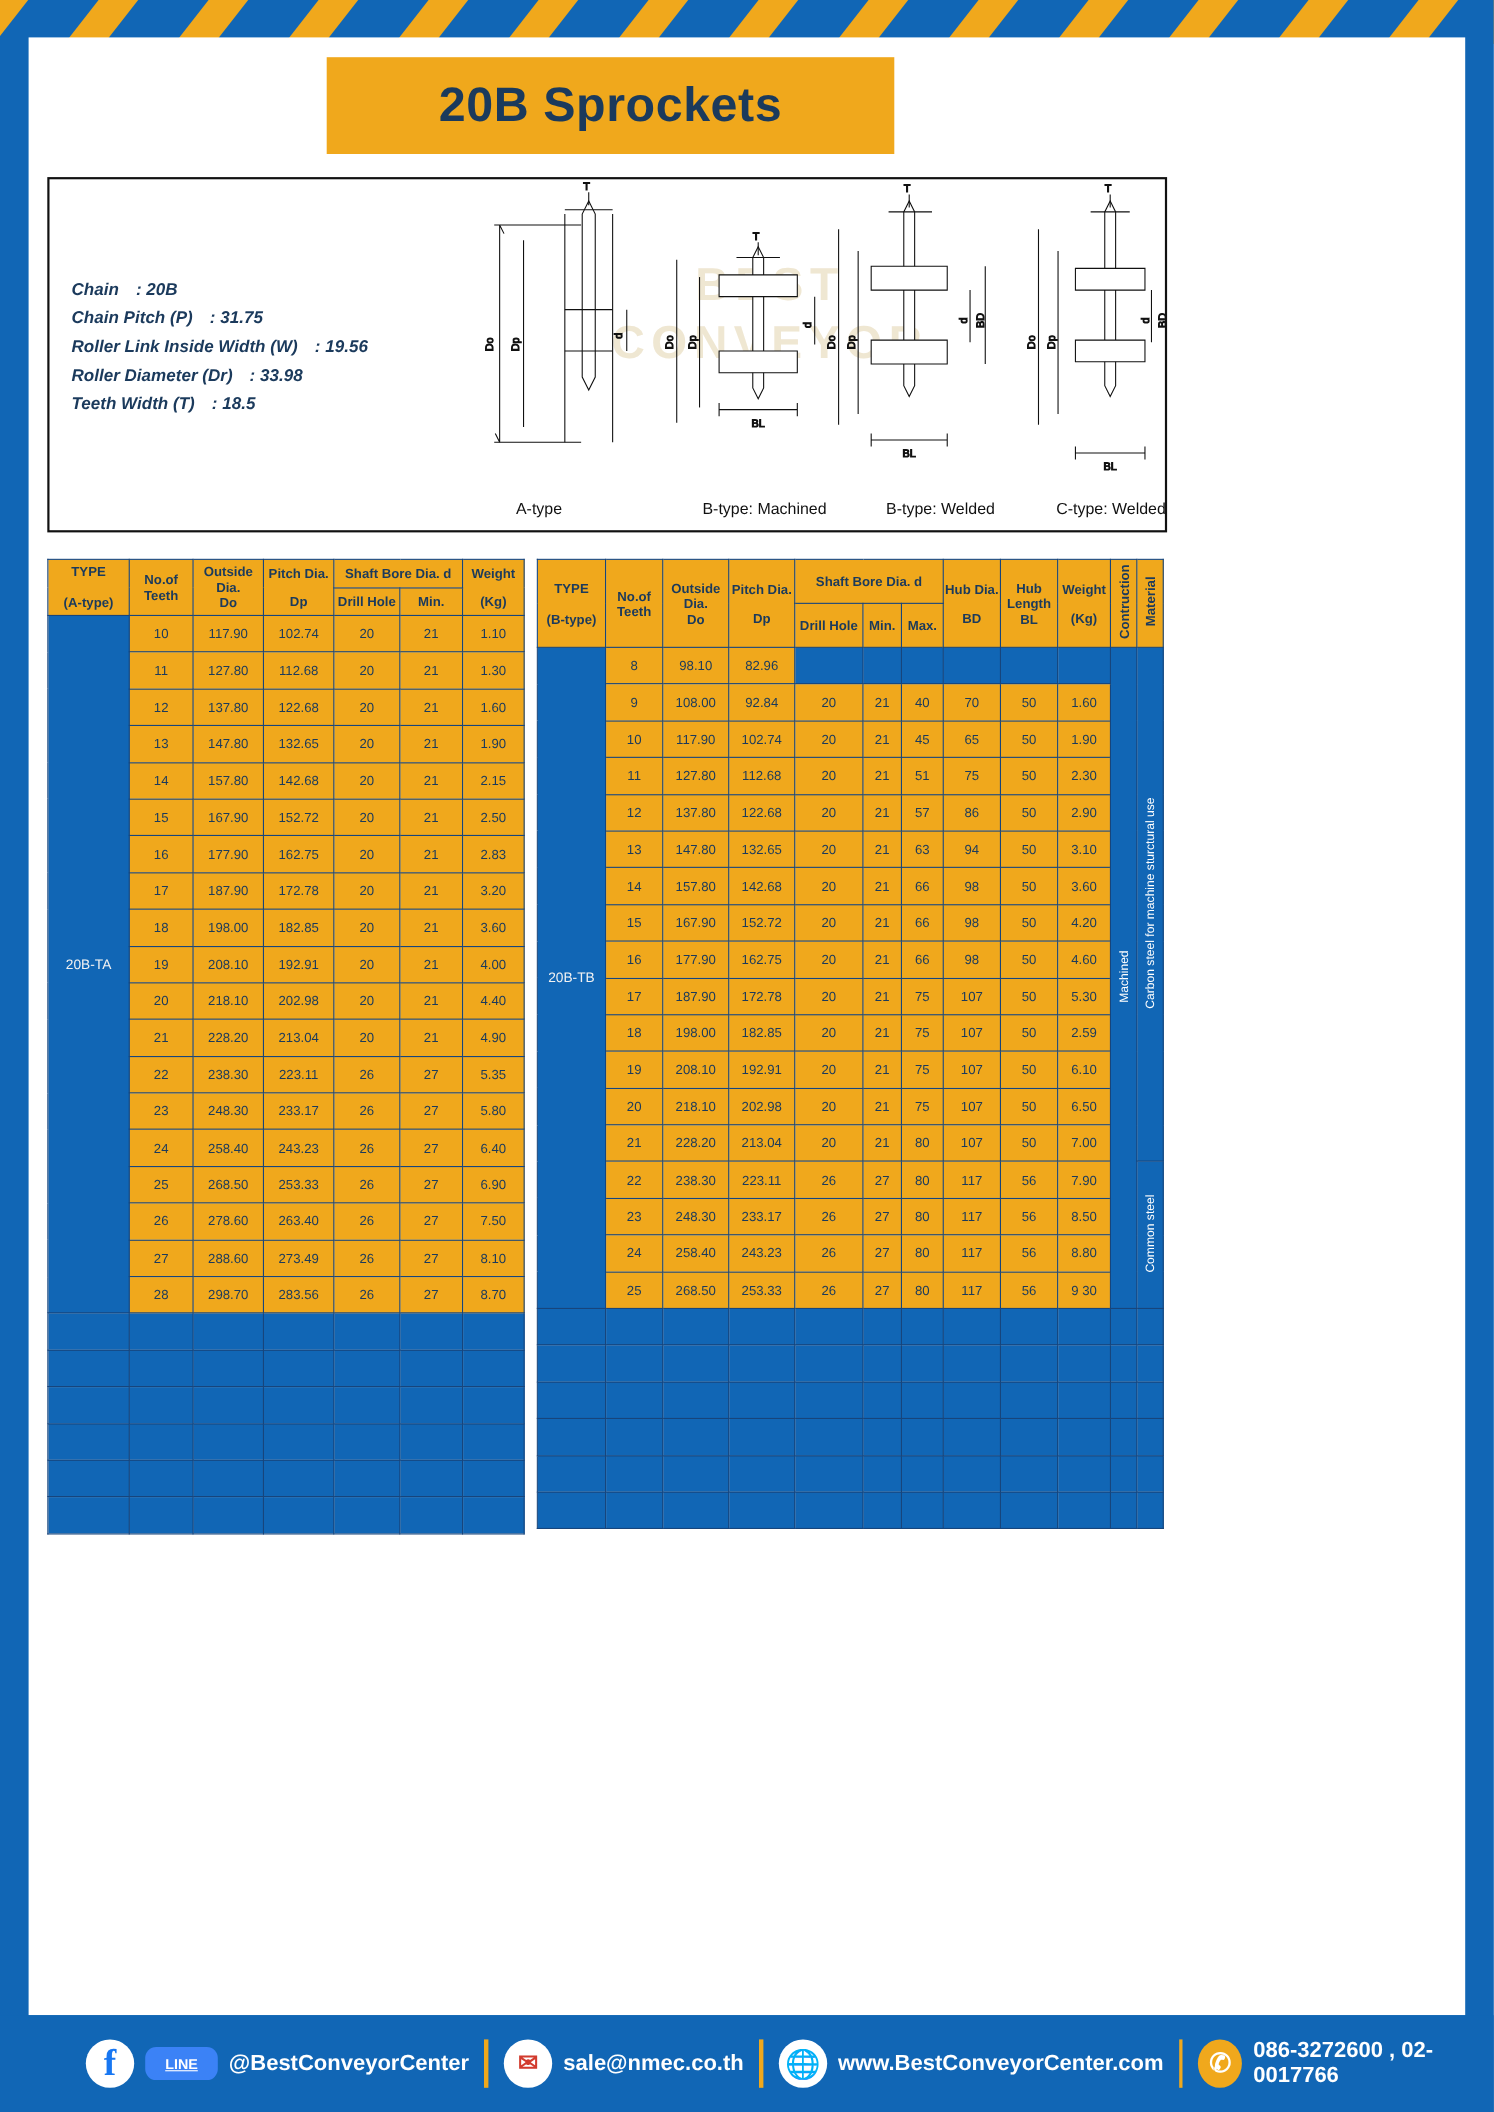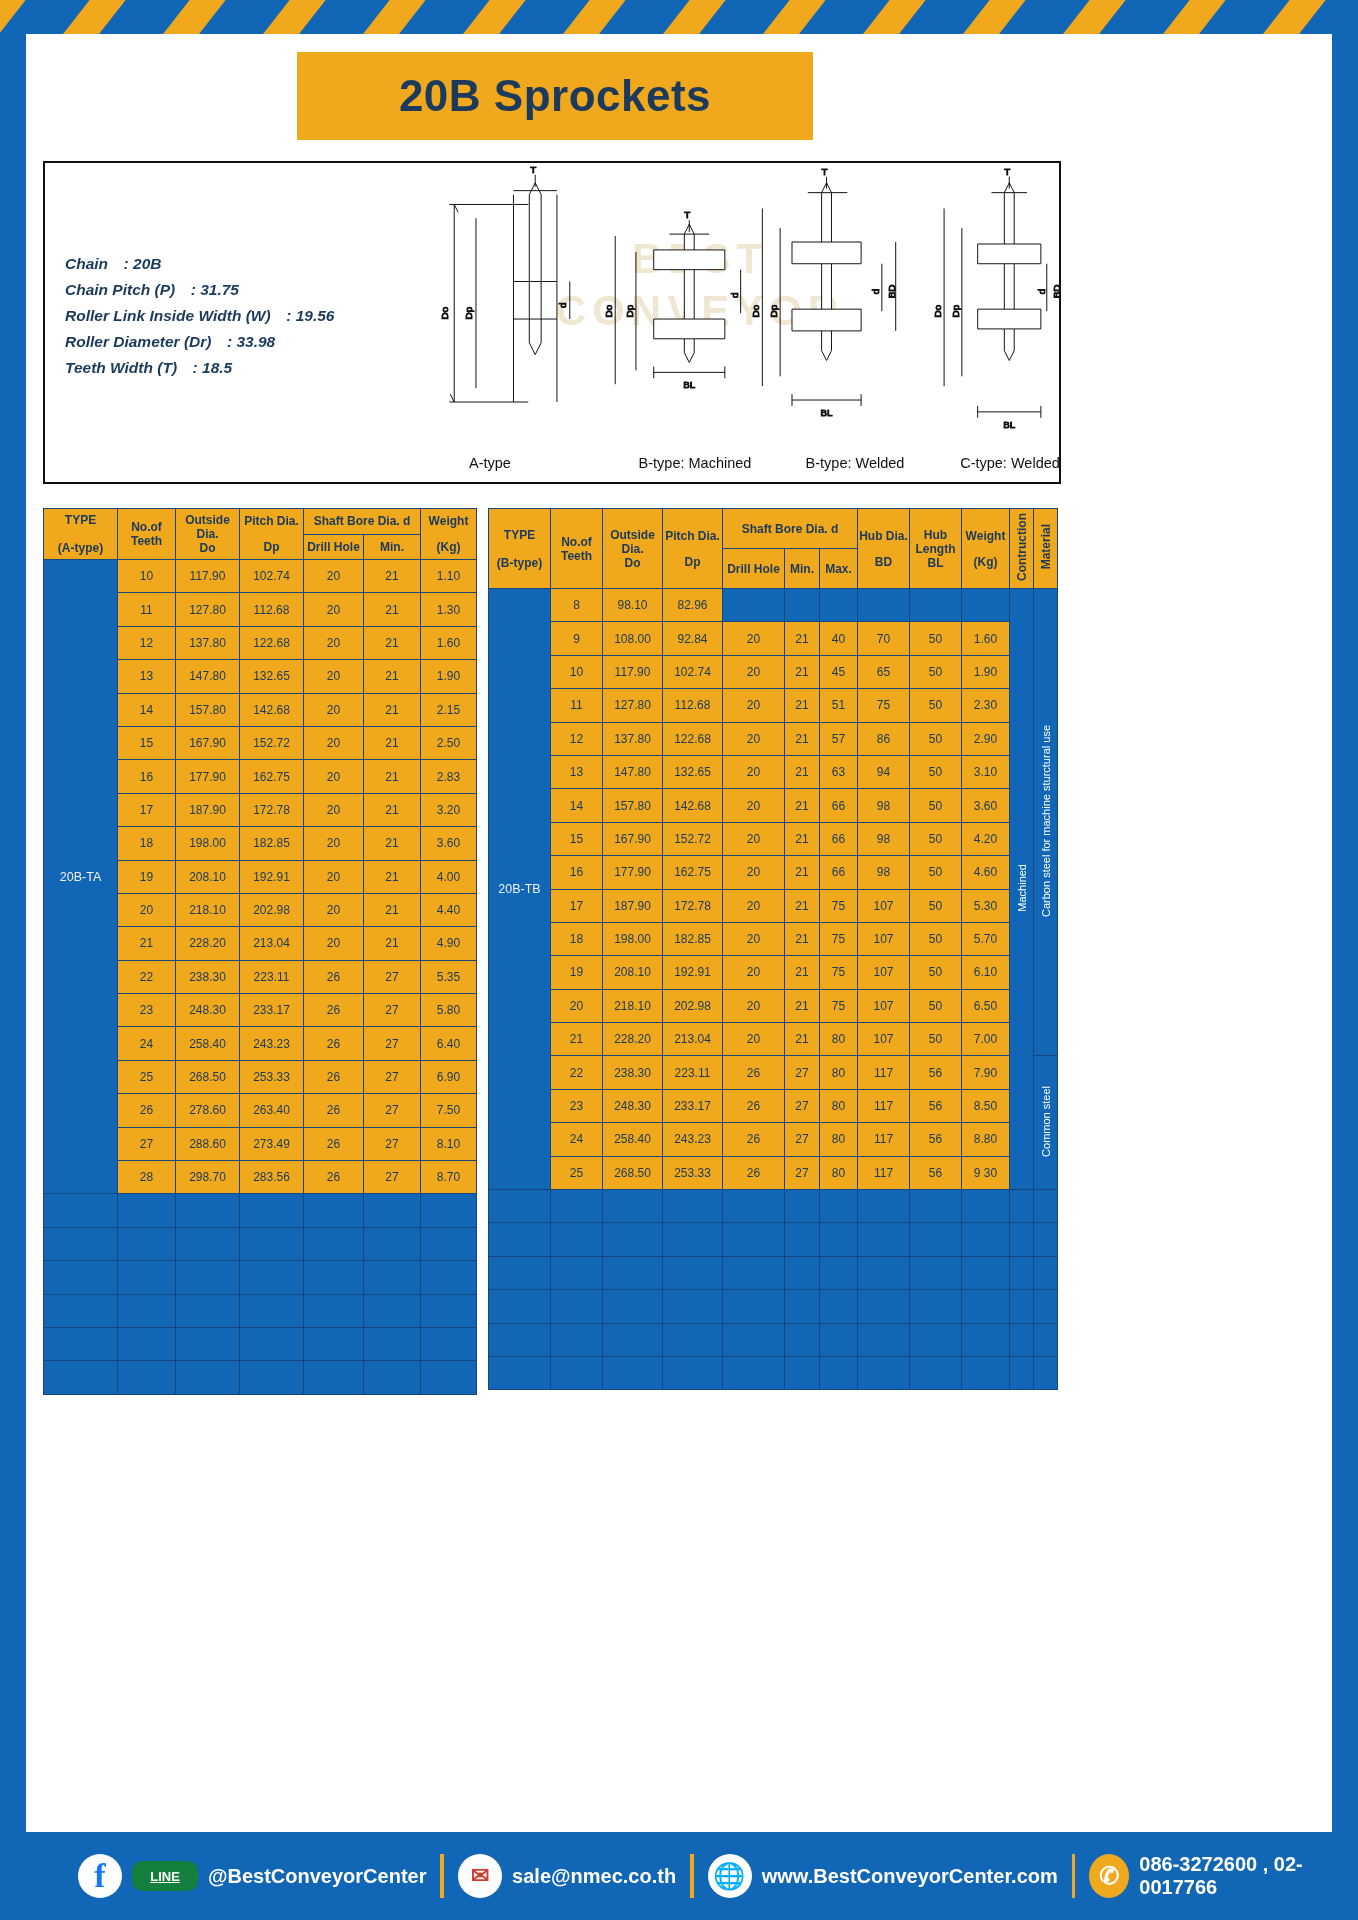--- a/index.html
+++ b/index.html
@@ -96,21 +96,21 @@
   
   .footer {
     position:absolute; left:0; top:1832px; width:1358px; height:88px;
     background:#1166b5;
     display:flex; align-items:center;
   }
   .fitem { display:flex; align-items:center; color:#fff; font-weight:bold; font-size:20px; }
   .fsep { width:4px; height:44px; background:#f0a81c; margin:0 14px; }
   .circ { width:44px; height:44px; border-radius:50%; display:flex; align-items:center; justify-content:center; margin-right:10px; }
   .fb { background:#ffffff; color:#1877f2; font-size:34px; font-weight:bold; font-family:"Liberation Serif", serif; }
-  .line { background:#15803d; color:#fff; font-size:13px; font-weight:bold; border-radius:10px; width:66px; height:30px; margin-right:10px;text-decoration:underline; }
+  .line { background:#3b82f6; color:#fff; font-size:13px; font-weight:bold; border-radius:10px; width:66px; height:30px; margin-right:10px;text-decoration:underline; }
   .mail { background:#ffffff; color:#d23b2e; font-size:22px; }
   .web { background:#ffffff; color:#1f86d0; font-size:26px; }
   .phone { background:#f0a81c; color:#fff; font-size:24px; }
   .dim { stroke:#111; stroke-width:1; fill:none; }
   .dimtext { font-size:10px; fill:#111; font-family:"Liberation Sans", sans-serif; }
 </style>
 </head>
 <body>
 
 <div class="top-band">
@@ -672,21 +672,21 @@
         </tr>
         <tr>
           <td class="cell">18</td>
           <td class="cell">198.00</td>
           <td class="cell">182.85</td>
           <td class="cell">20</td>
           <td class="cell">21</td>
           <td class="cell">75</td>
           <td class="cell">107</td>
           <td class="cell">50</td>
-          <td class="cell">5.70</td>
+          <td class="cell">2.59</td>
         </tr>
         <tr>
           <td class="cell">19</td>
           <td class="cell">208.10</td>
           <td class="cell">192.91</td>
           <td class="cell">20</td>
           <td class="cell">21</td>
           <td class="cell">75</td>
           <td class="cell">107</td>
           <td class="cell">50</td>

